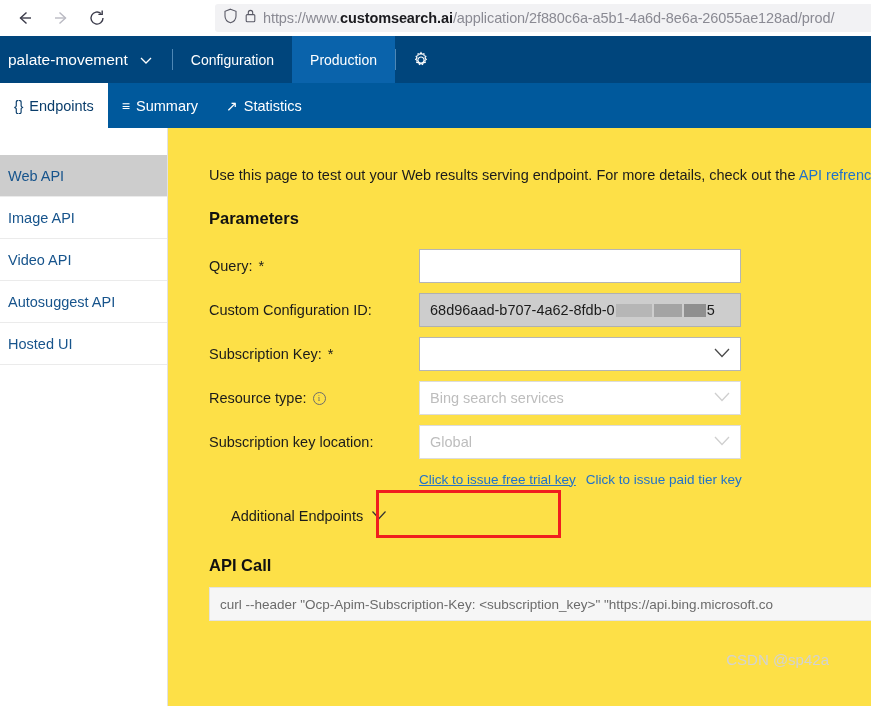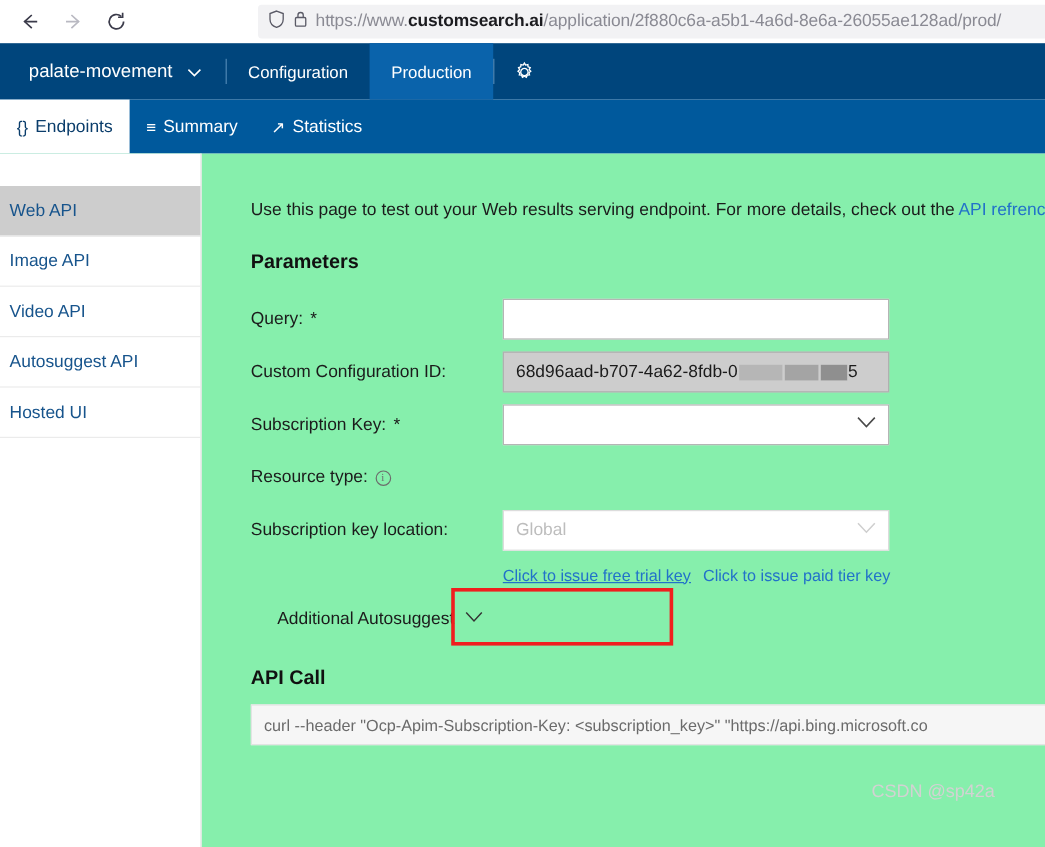--- a/index.html
+++ b/index.html
@@ -52,21 +52,21 @@
 
   
   .app-header {
     position: absolute; left: 0; top: 36px;
     width: 871px; height: 47px;
     background: #00457c;
     display: flex; align-items: stretch;
   }
   .app-name {
     display: flex; align-items: center; gap: 10px;
-    padding: 0 18px 0 24px;
+    padding: 0 18px 0 8px;
     color: #ffffff; font-size: 15.5px;
   }
   .hdr-sep {
     width: 1px; background: #4e87b5;
     margin: 13px 0;
   }
   .hdr-tab {
     display: flex; align-items: center;
     padding: 0 18px;
     color: #ffffff; font-size: 14px;
@@ -95,21 +95,21 @@
     background: #ffffff;
     color: #0a3d6b;
   }
   .subtab .glyph { font-size: 14px; display: inline-block; }
   .subtab.active .glyph { color: #0a3d6b; }
 
   
   .content {
     position: absolute; left: 0; top: 128px;
     width: 871px; height: 578px;
-    background: #86efac;
+    background: #fde047;
   }
 
   .sidebar {
     position: absolute; left: 0; top: 0;
     width: 168px; height: 578px;
     background: #ffffff;
     border-right: 1px solid #e2e2e2;
   }
   .side-item {
     height: 42px;
@@ -393,20 +393,28 @@
                 </svg>
             </span>
           </div>
         </div>
 
         <div class="row">
           <div class="lbl">
             <span>Resource type:</span>
             <span class="info-ico">i</span>
           </div>
+          <div class="ctrl disabled">
+            <span>Bing search services</span>
+            <span class="chev">
+              <svg width="18" height="12" viewBox="0 0 18 12">
+                  <path d="M2 2 L9 9.5 L16 2" fill="none" stroke="currentColor" stroke-width="1.3"></path>
+                </svg>
+            </span>
+          </div>
         </div>
 
         <div class="row">
           <div class="lbl">
             <span>Subscription key location:</span>
           </div>
           <div class="ctrl disabled">
             <span>Global</span>
             <span class="chev">
               <svg width="18" height="12" viewBox="0 0 18 12">
@@ -415,21 +423,21 @@
             </span>
           </div>
         </div>
 
         <div class="links-row">
           <span class="lnk underlined">Click to issue free trial key</span>
           <span class="lnk">Click to issue paid tier key</span>
         </div>
 
         <div class="addl">
-          <span>Additional Autosuggest</span>
+          <span>Additional Endpoints</span>
           <span>
             <svg width="16" height="11" viewBox="0 0 16 11">
                 <path d="M1.5 1.5 L8 8.5 L14.5 1.5" fill="none" stroke="#333333" stroke-width="1.2"></path>
               </svg>
           </span>
         </div>
       </div>
 
       <div class="api-call-title">API Call</div>
       <div class="code-box">

